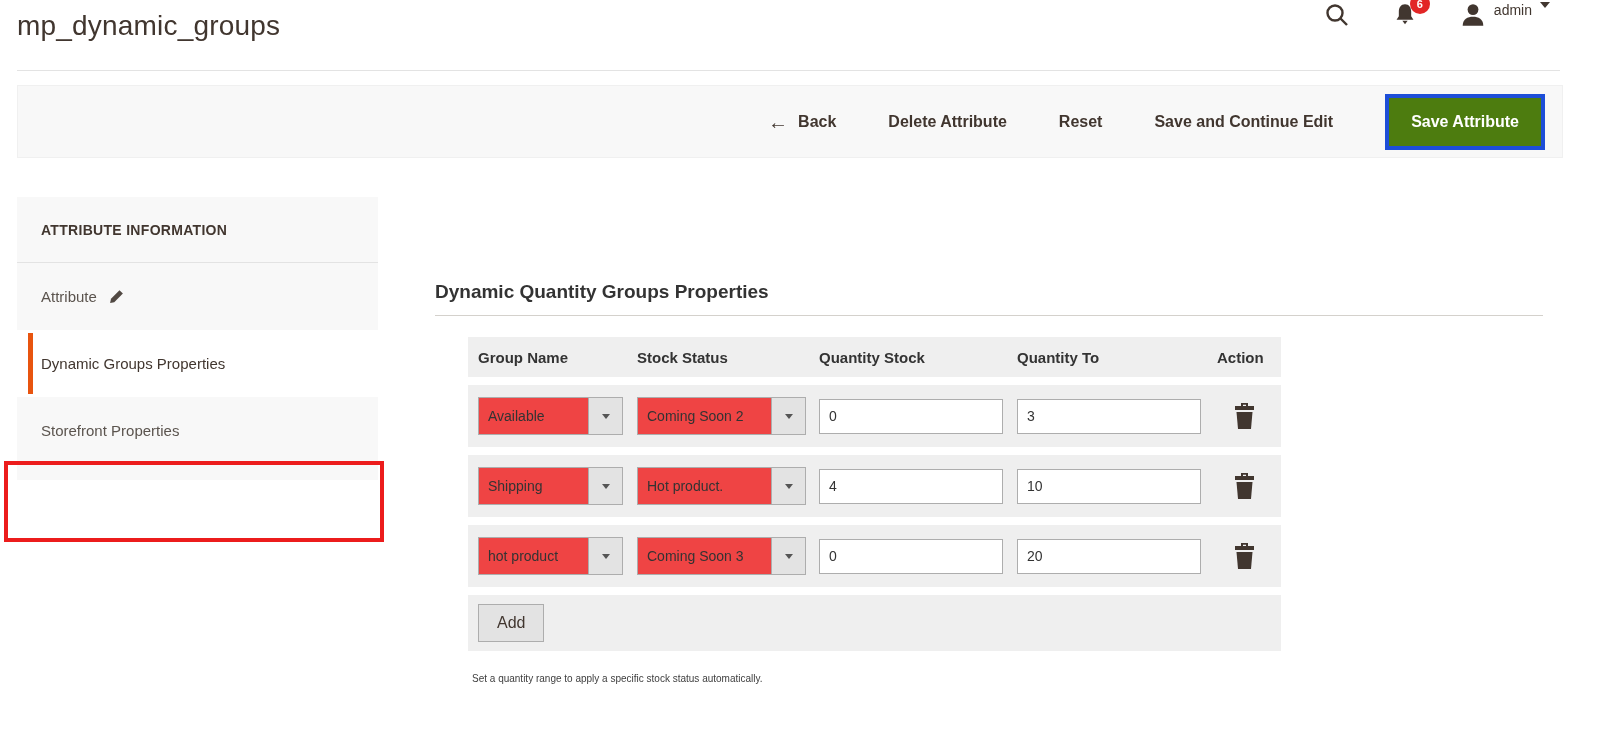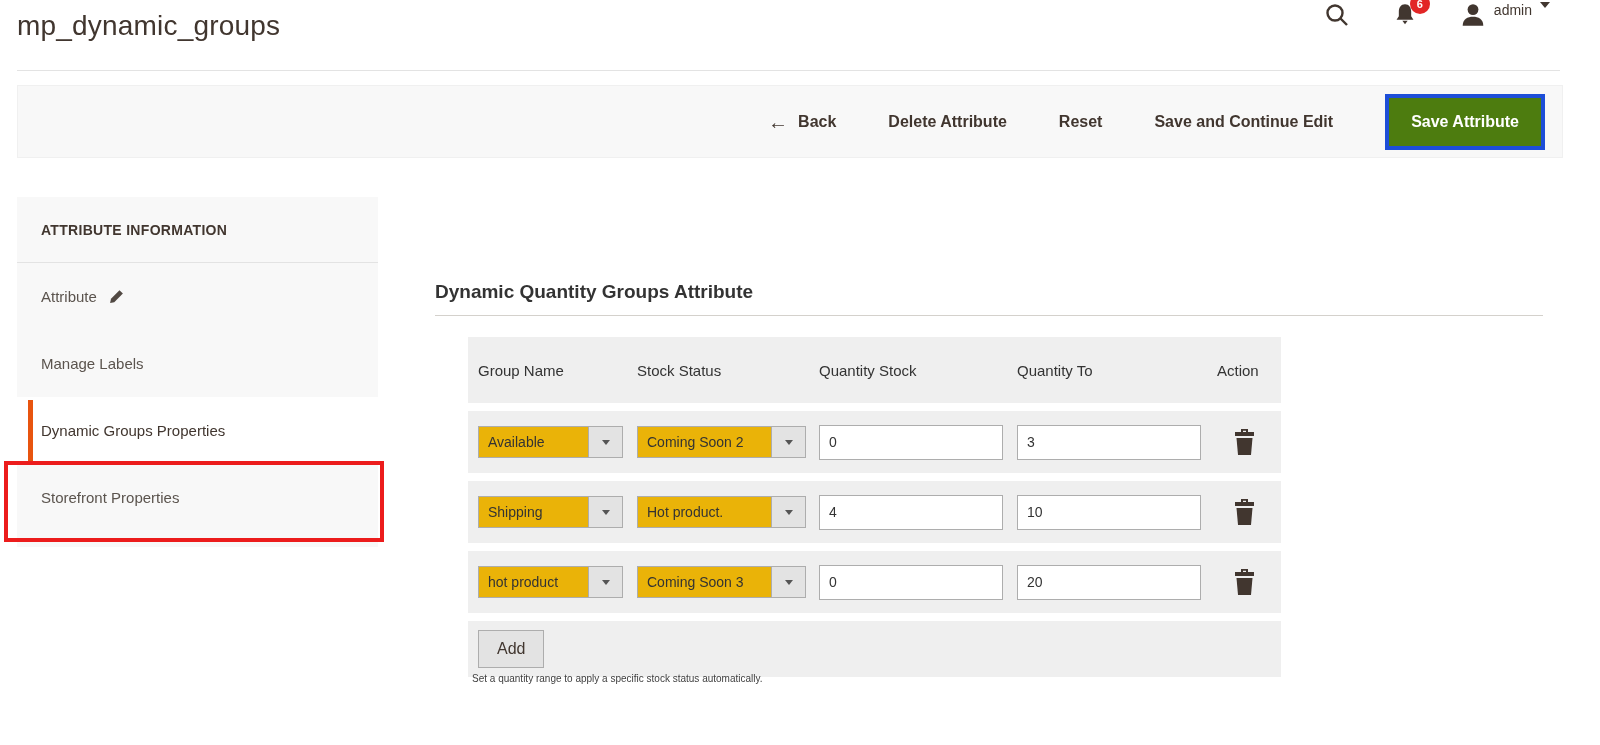--- a/index.html
+++ b/index.html
@@ -42,25 +42,25 @@
   .annotation-rect { position:absolute; left:4px; top:461px; width:380px; height:81px;
     border:4px solid #ec1c1c; pointer-events:none; z-index:20; }
 
   
   .section-title { position:absolute; left:435px; top:281px; font-size:19px; font-weight:600; color:#333; }
   .section-divider { position:absolute; left:435px; top:315px; right:57px; height:1px; background:#d4d1cc; }
 
   .dyn-table { position:absolute; left:468px; top:337px; width:813px; }
   .t-row { display:grid; grid-template-columns:159px 182px 198px 200px 64px; align-items:center;
     background:#efefef; padding-left:10px; }
-  .t-head { height:66px; font-size:15px; font-weight:400; color:#333; margin-bottom:8px; }
+  .t-head { height:40px; font-size:15px; font-weight:700; color:#333; margin-bottom:8px; }
   .t-data { height:62px; margin-bottom:8px; }
   .t-add { height:56px; background:#efefef; display:flex; align-items:center; padding-left:10px; }
 
-  .fake-select { display:flex; height:32px; border:1px solid #adadad; background:#eab308; cursor:pointer; }
+  .fake-select { display:flex; height:38px; border:1px solid #adadad; background:#ef4444; cursor:pointer; }
   .fs-group { width:145px; } .fs-stock { width:169px; }
   .fs-text { flex:1; display:flex; align-items:center; padding:0 9px; font-size:14px; color:#333; overflow:hidden; white-space:nowrap; }
   .fs-btn { width:34px; background:#e3e3e3; border-left:1px solid #adadad; display:flex; align-items:center; justify-content:center; }
   .fs-caret { width:0; height:0; border-left:4px solid transparent; border-right:4px solid transparent; border-top:5px solid #555; }
 
   .qty-input { width:184px; height:35px; border:1px solid #adadad; padding:0 9px; font-size:14px; color:#333;
     font-family:inherit; background:#fff; }
 
   .trash-btn { background:none; border:none; cursor:pointer; width:26px; height:28px; display:flex;
     align-items:center; justify-content:center; margin-left:14px; }
@@ -114,35 +114,32 @@
   </div>
 
   <nav class="sidebar">
     <div class="sidebar-title">ATTRIBUTE INFORMATION</div>
     <div class="nav-item">
       <span>Attribute</span>
       <svg class="pencil-icon" viewBox="0 0 16 16">
         <path d="M11.2 1.2 L14.8 4.8 L5.6 14 L1.2 14.9 L2.1 10.5 Z" fill="#514943"></path>
       </svg>
     </div>
-    <div class="nav-item">
-      <span>Manage Labels</span>
-    </div>
     <div class="nav-item active">
       <span class="active-bar"></span>
       <span>Dynamic Groups Properties</span>
     </div>
     <div class="nav-item">
       <span>Storefront Properties</span>
     </div>
   </nav>
 
   <div class="annotation-rect"></div>
 
-  <h2 class="section-title">Dynamic Quantity Groups Attribute</h2>
+  <h2 class="section-title">Dynamic Quantity Groups Properties</h2>
   <div class="section-divider"></div>
 
   <div class="dyn-table">
 
     <div class="t-row t-head">
       <span>Group Name</span>
       <span>Stock Status</span>
       <span>Quantity Stock</span>
       <span>Quantity To</span>
       <span>Action</span>

